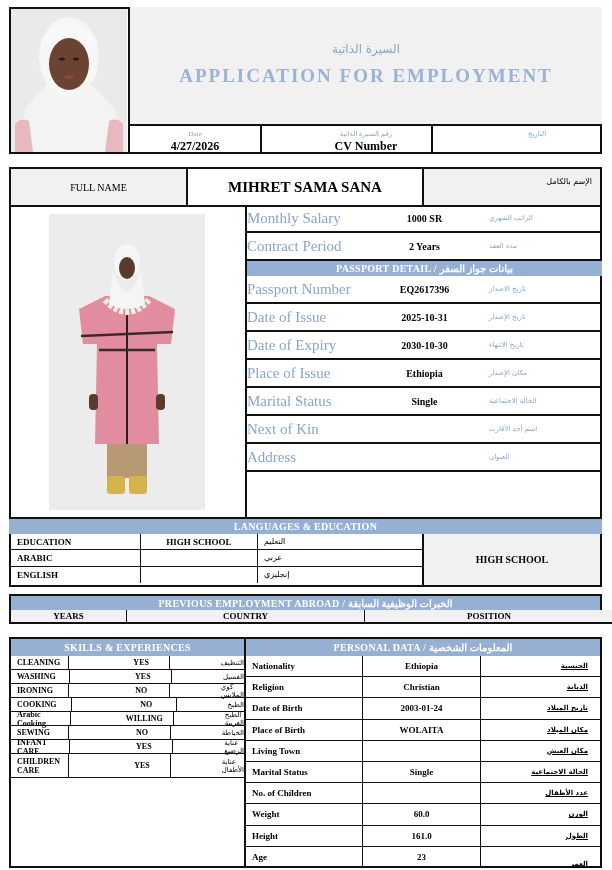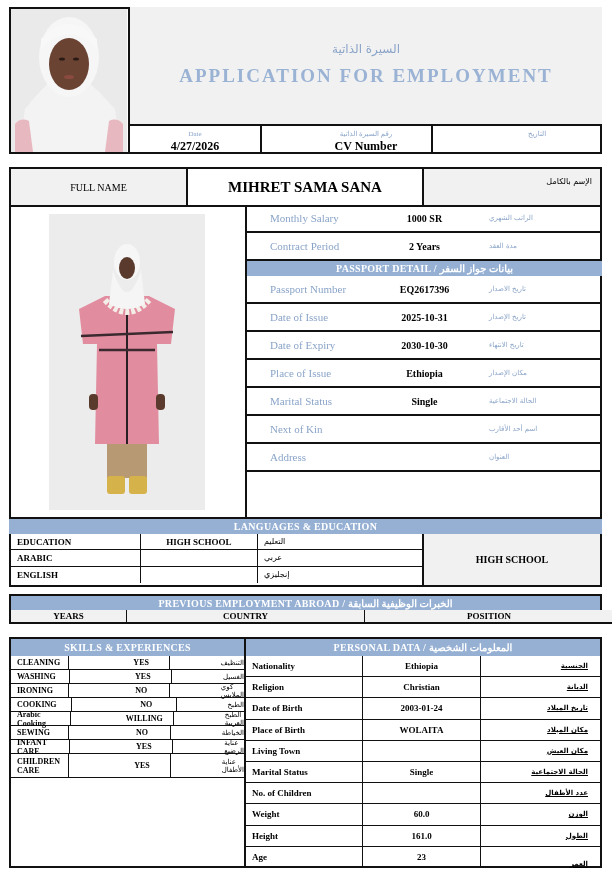--- a/index.html
+++ b/index.html
@@ -24,21 +24,21 @@
   #namebar { left: 9px; top: 167px; width: 593px; height: 40px; display: flex; background: #f1f1f1; }
   #namebar .c1 { width: 177px; border-right: 2px solid #111; display: flex; align-items: center; justify-content: center; font-size: 10px; }
   #namebar .c2 { width: 236px; background: #fff; border-right: 2px solid #111; display: flex; align-items: center; justify-content: center; font-size: 15px; font-weight: bold; }
   #namebar .c3 { flex: 1; text-align: right; font-size: 8px; padding: 8px 8px 0 0; font-family: "DejaVu Sans", sans-serif; }
 
   
   #midsec { left: 9px; top: 205px; width: 593px; height: 314px; }
   #photo-full { left: 49px; top: 214px; width: 156px; height: 296px; background: #ebebec; overflow: hidden; }
   #rightcol { left: 245px; top: 205px; width: 357px; height: 314px; border-left: 2px solid #111; }
   .prow { height: 28px; display: flex; align-items: center; border-bottom: 2px solid #111; }
-  .prow .k { width: 125px; padding-left: 23px; color: #8aa4c8; font-size: 11px; }
+  .prow .k { width: 125px; padding-left: 0; color: #8aa4c8; font-size: 15px; }
   .prow .v { width: 105px; text-align: center; font-weight: bold; font-size: 10px; }
   .prow .a { flex: 1; padding-left: 12px; color: #8aa4c8; font-size: 7px; font-family: "DejaVu Sans", sans-serif; }
   .pass-hdr { height: 15px; line-height: 15px; }
 
   
   #lang-hdr { left: 9px; top: 519px; width: 593px; height: 15px; line-height: 15px; }
   #lang { left: 9px; top: 534px; width: 593px; height: 53px; border: 2px solid #111; border-top: none; display: flex; }
   #lang .tbl { width: 413px; border-right: 2px solid #111; }
   .lrow { height: 16.3px; display: flex; border-bottom: 1.5px solid #111; font-size: 9px; align-items: center; }
   .lrow:last-child { border-bottom: none; }

